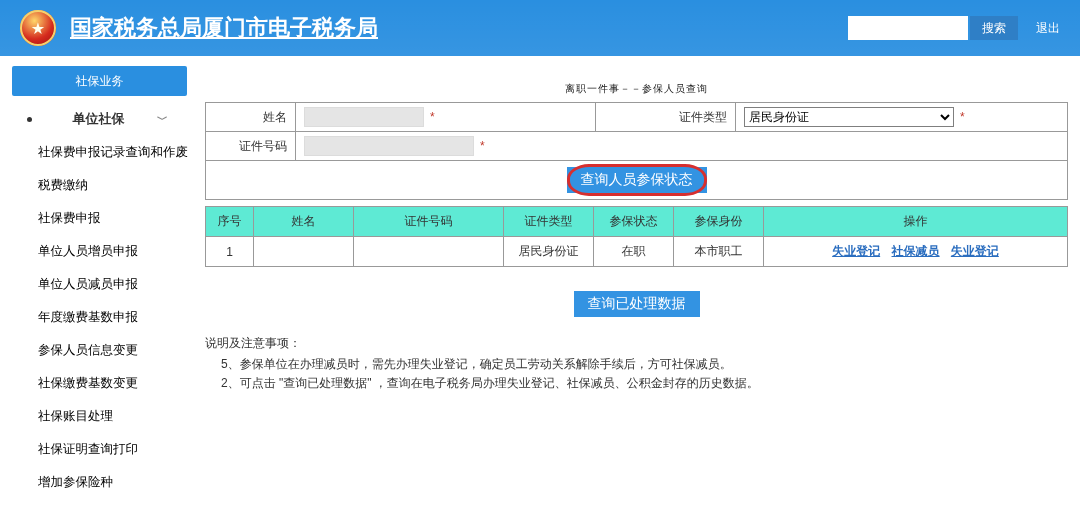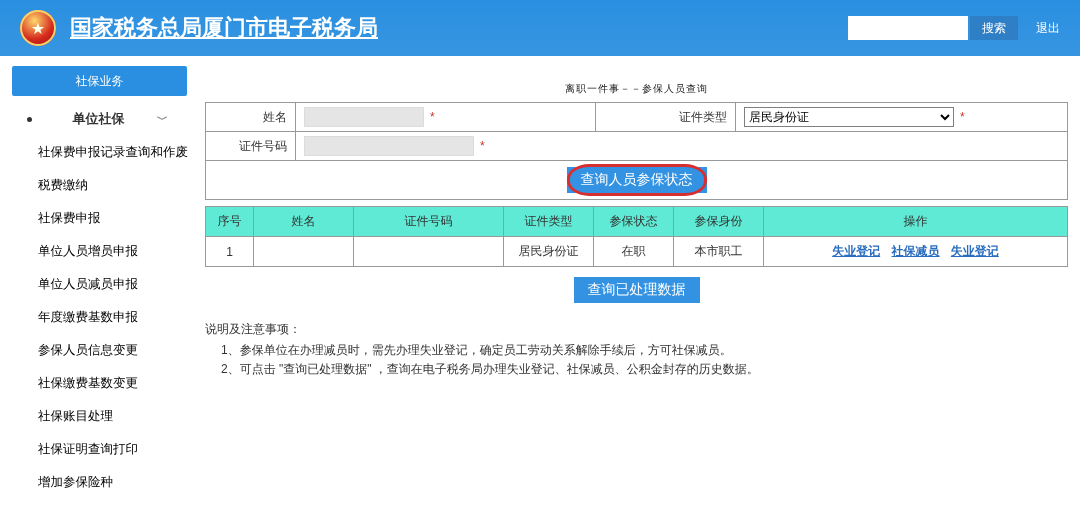--- a/index.html
+++ b/index.html
@@ -79,21 +79,21 @@
     width:140px; height:32px; border:3px solid #d72f2f; border-radius:22px/15px;
     transform:translate(-50%, -50%);
     pointer-events:none;
   }
 
   .result-table { width:100%; border-collapse: collapse; margin-top:6px; }
   .result-table th, .result-table td { border:1px solid #999; padding:6px 8px; font-size:12px; text-align:center; }
   .result-table th { background:#5eead4; font-weight:normal; }
   .result-table .ops a { color:#2a6dbf; text-decoration:underline; margin:16px 4px; cursor:pointer;font-weight:bold; }
 
-  .secondary-btn { text-align:center; margin-top:10px; }
+  .secondary-btn { text-align:center; margin-top:24px; }
 
   .notes { margin-top:18px; font-size:12px; color:#333; }
   .notes .nt-title { margin-bottom:4px; }
   .notes .nt-line { padding-left:16px; margin-top:2px; }
 </style>
 </head>
 <body>
 
 <div class="header">
   <div class="emblem">★</div>
@@ -185,17 +185,17 @@
       </tr>
     </tbody>
       </table>
 
     <div class="secondary-btn">
       <button class="blue-btn">查询已处理数据</button>
     </div>
 
     <div class="notes">
       <div class="nt-title">说明及注意事项：</div>
-      <div class="nt-line">1、参保单位在办理减员时，需先办理失业登记，确定员工劳动关系解除手续后，方可社保减员。</div>
+      <div class="nt-line">5、参保单位在办理减员时，需先办理失业登记，确定员工劳动关系解除手续后，方可社保减员。</div>
       <div class="nt-line">2、可点击 "查询已处理数据" ，查询在电子税务局办理失业登记、社保减员、公积金封存的历史数据。</div>
     </div>
   </div>
 </div>
 
 </body></html>

